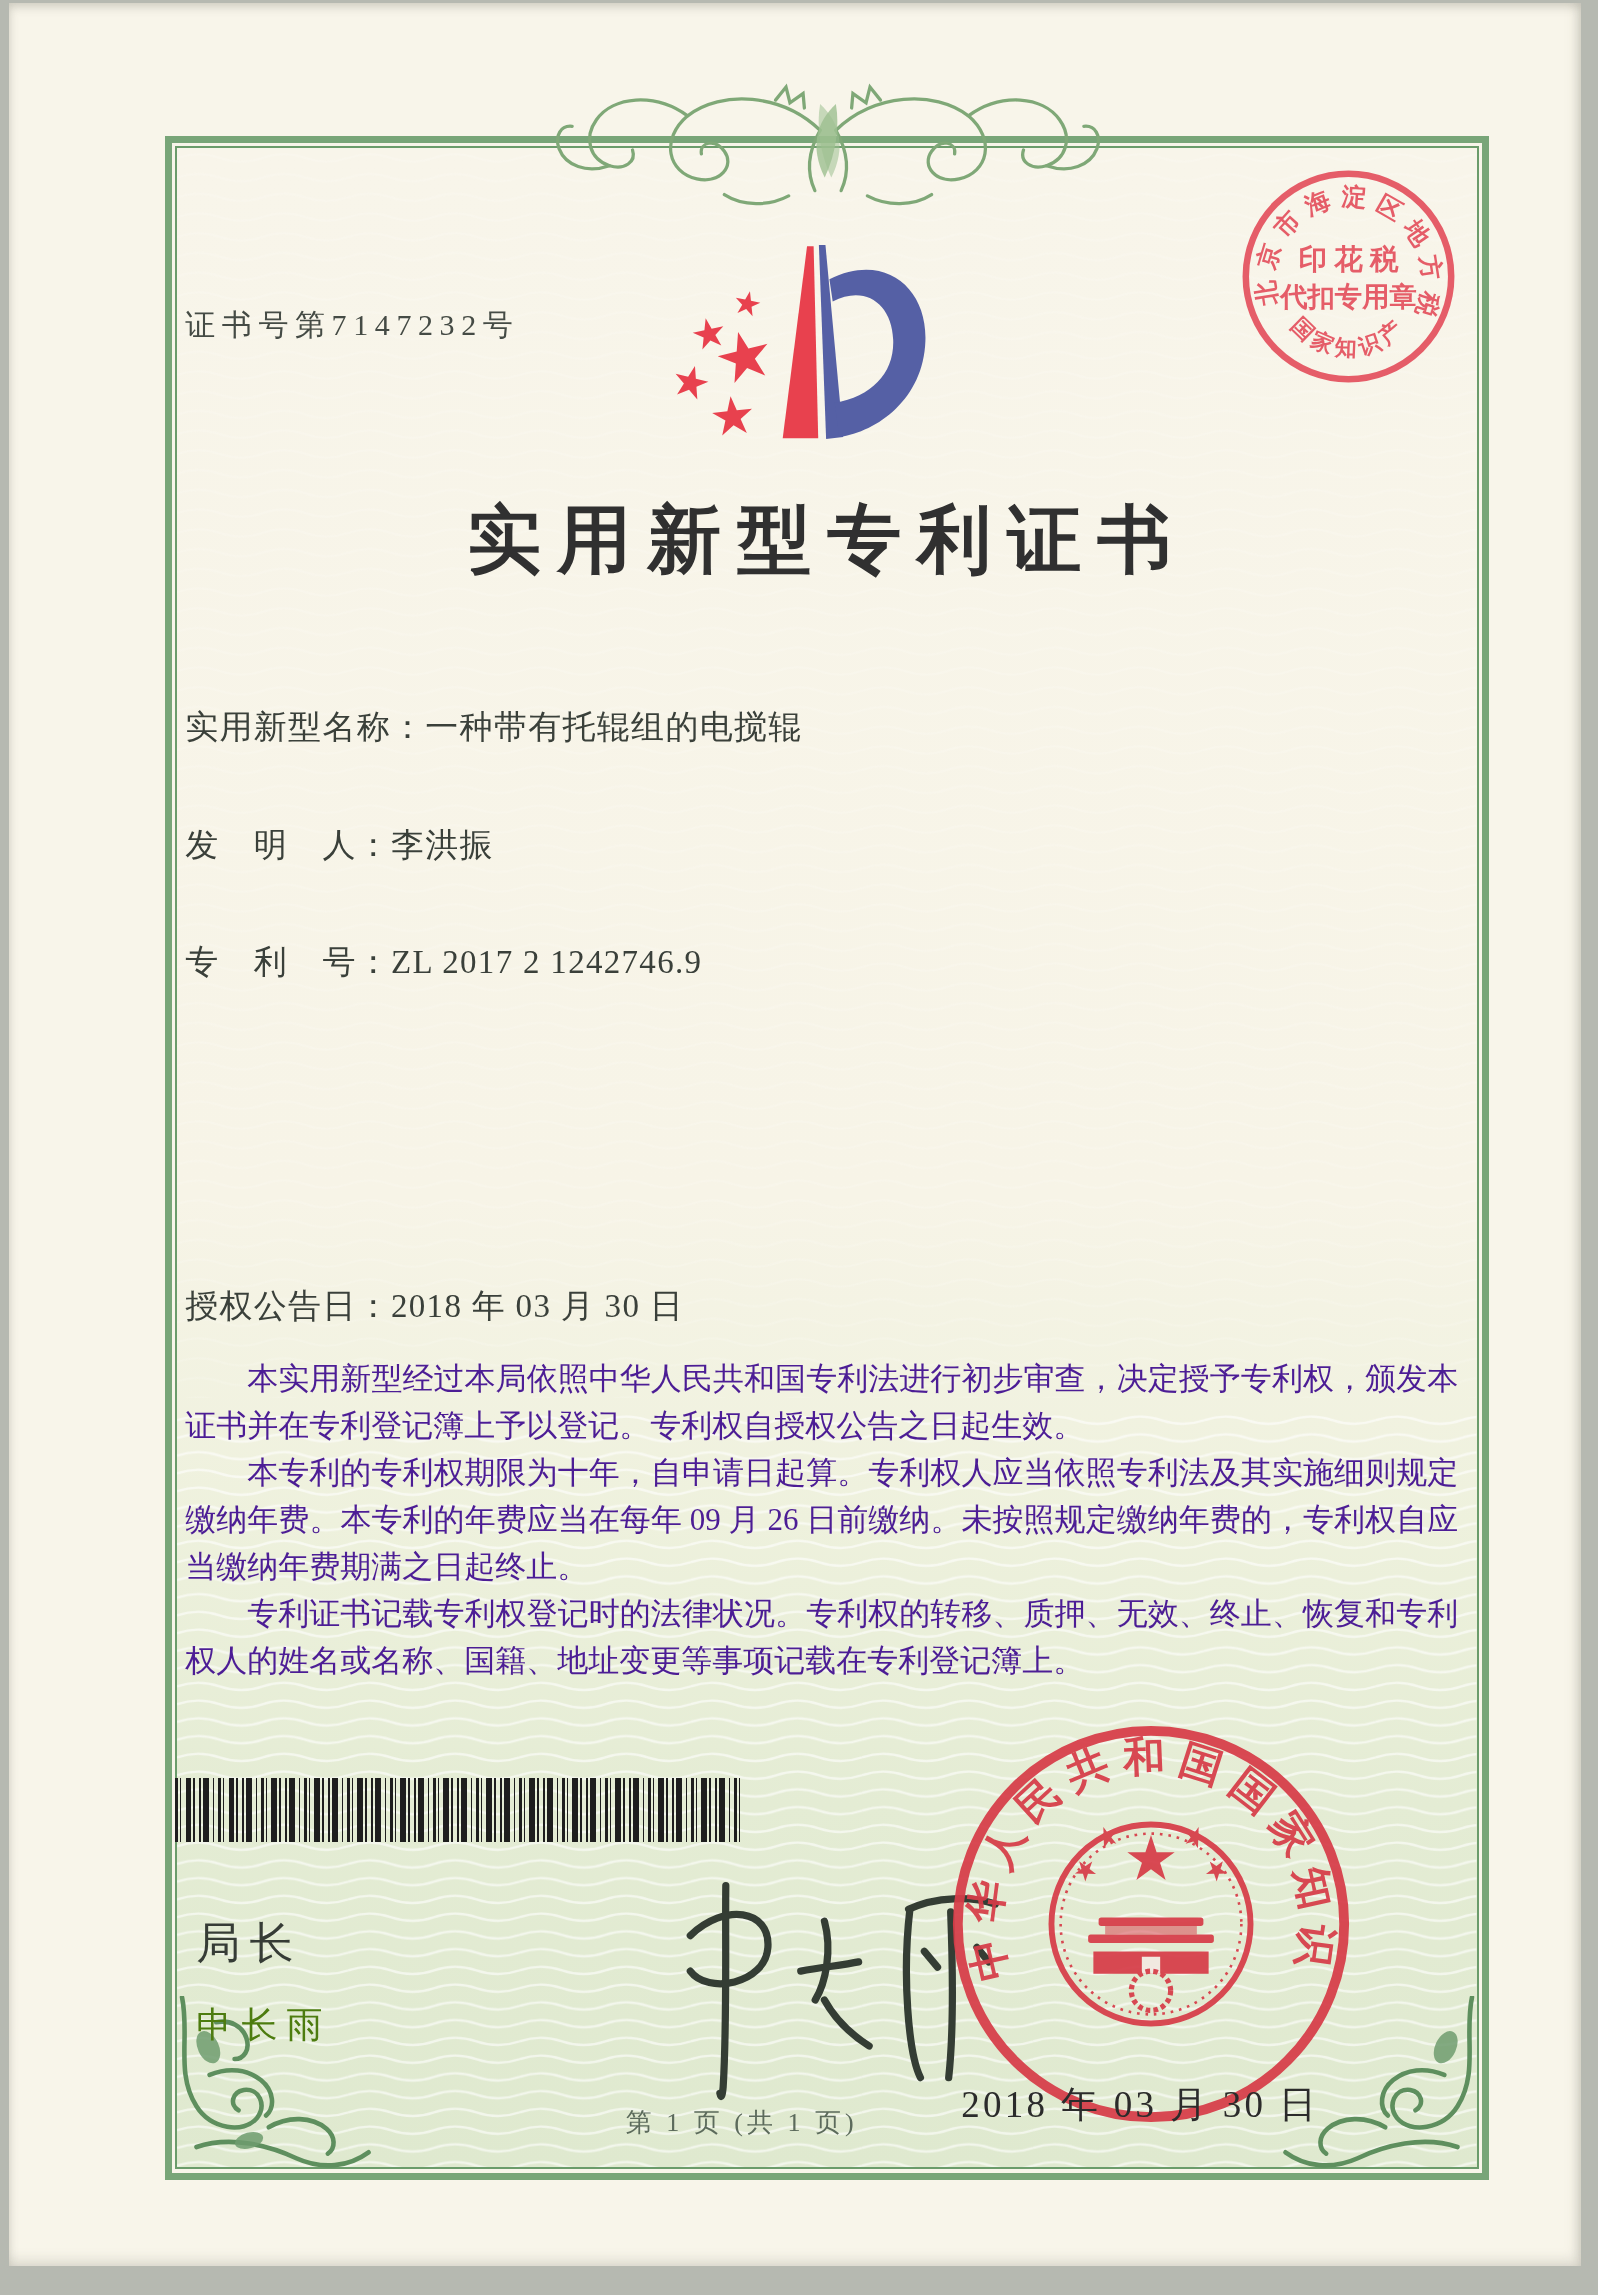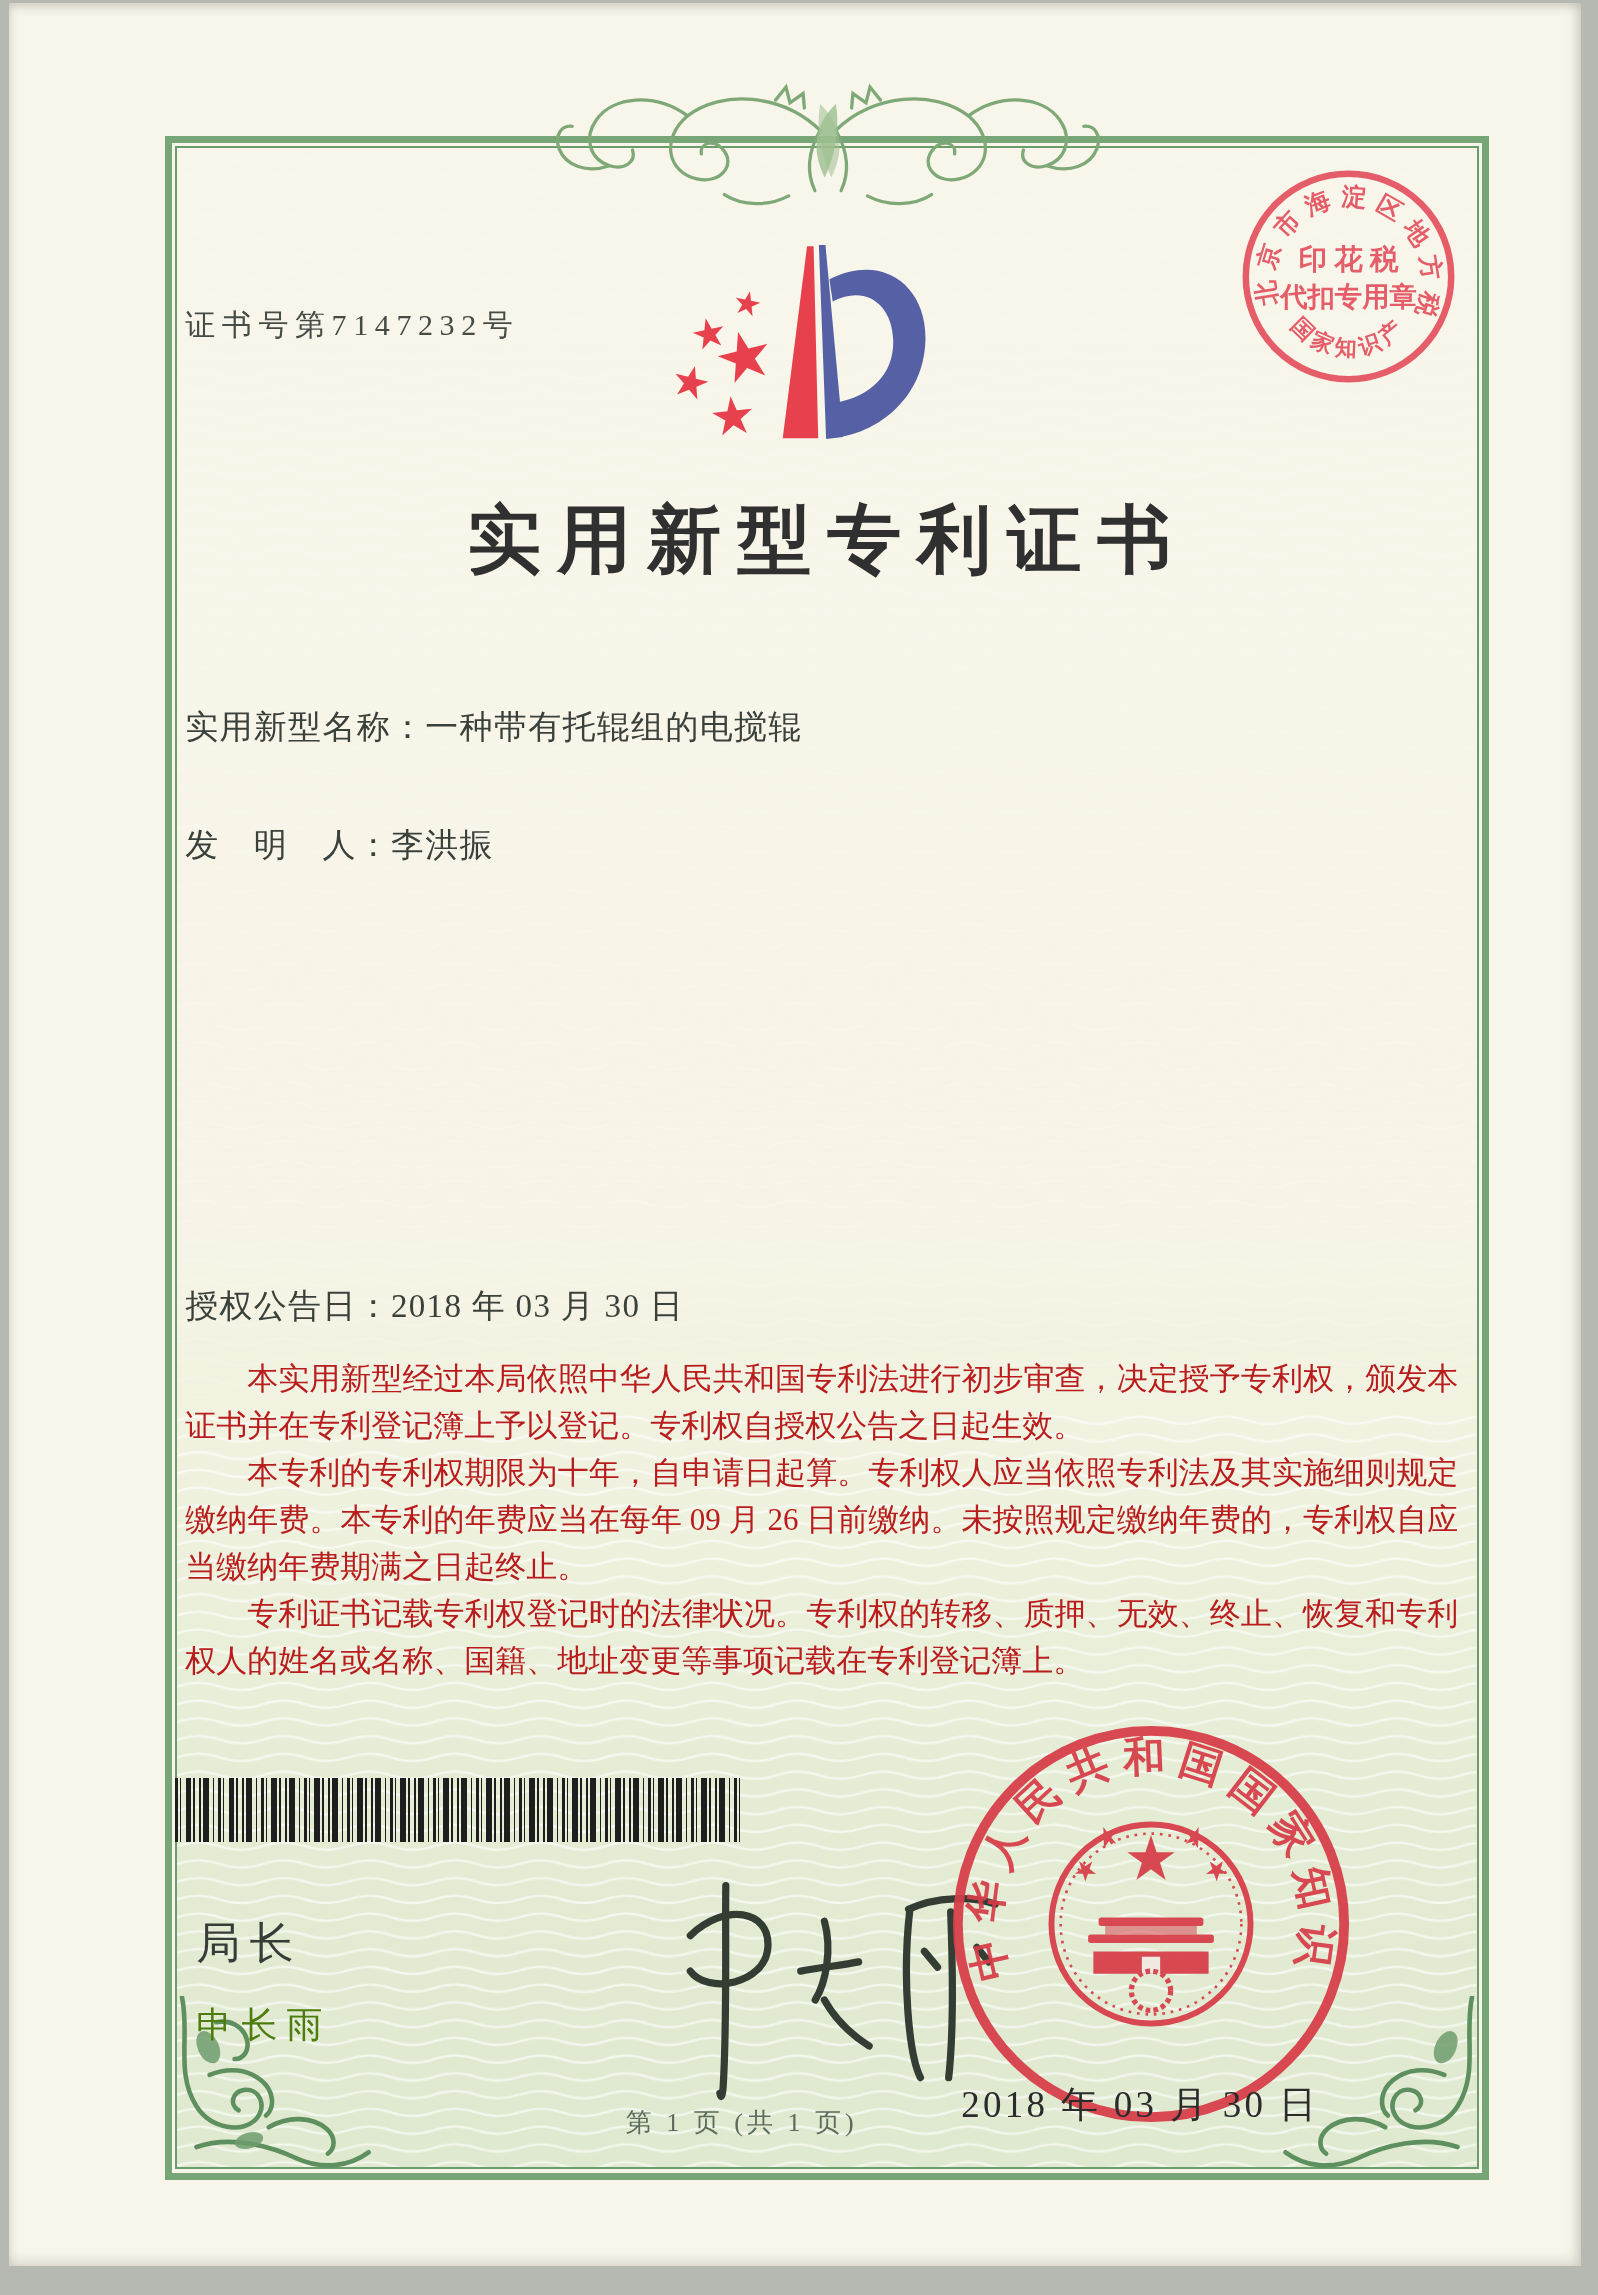--- a/index.html
+++ b/index.html
@@ -31,21 +31,21 @@
   .logo{left:658px;top:238px;}
   .tax-stamp{left:1229px;top:163px;opacity:.92;}
   .title{
     left:156px;top:488px;width:1324px;text-align:center;
     font-size:74px;font-weight:bold;color:#303030;letter-spacing:16px;
   }
   .field{left:176px;font-size:33px;color:#3a403a;letter-spacing:1.3px;white-space:nowrap;}
   .field .lab{display:inline-block;}
   .body-text{
     left:176px;top:1352px;width:1273px;
-    font-size:31px;line-height:47px;color:#b91c1c;text-align:justify;
+    font-size:31px;line-height:47px;color:#4c1d95;text-align:justify;
   }
   .body-text p{margin:0;text-indent:2em;}
   .barcode{
     left:166px;top:1775px;width:567px;height:64px;z-index:3;
     background:repeating-linear-gradient(90deg,
       #1e1e1e 0 2.6px,transparent 2.6px 4.6px,
       #1e1e1e 4.6px 6px,transparent 6px 10.5px,
       #1e1e1e 10.5px 16px,transparent 16px 18.4px,
       #1e1e1e 18.4px 20px,transparent 20px 24px,
       #1e1e1e 24px 26px,transparent 26px 28px,
@@ -160,20 +160,23 @@
     <text x="170" y="215" text-anchor="middle" font-size="42" font-weight="bold" fill="#e4515e">代扣专用章</text>
   </svg>
 
   <div class="abs title">实用新型专利证书</div>
 
   <div class="abs field" style="top:702px">
     <span class="lab">实用新型名称：</span><span>一种带有托辊组的电搅辊</span>
   </div>
   <div class="abs field" style="top:820px">
     <span class="lab">发　明　人：</span><span>李洪振</span>
+  </div>
+  <div class="abs field" style="top:937px">
+    <span class="lab">专　利　号：</span><span>ZL 2017 2 1242746.9</span>
   </div>
   <div class="abs field" style="top:1281px">
     <span class="lab">授权公告日：</span><span>2018 年 03 月 30 日</span>
   </div>
 
   <div class="abs body-text">
     <p>本实用新型经过本局依照中华人民共和国专利法进行初步审查，决定授予专利权，颁发本证书并在专利登记簿上予以登记。专利权自授权公告之日起生效。</p>
     <p>本专利的专利权期限为十年，自申请日起算。专利权人应当依照专利法及其实施细则规定缴纳年费。本专利的年费应当在每年 09 月 26 日前缴纳。未按照规定缴纳年费的，专利权自应当缴纳年费期满之日起终止。</p>
     <p>专利证书记载专利权登记时的法律状况。专利权的转移、质押、无效、终止、恢复和专利权人的姓名或名称、国籍、地址变更等事项记载在专利登记簿上。</p>
   </div>

